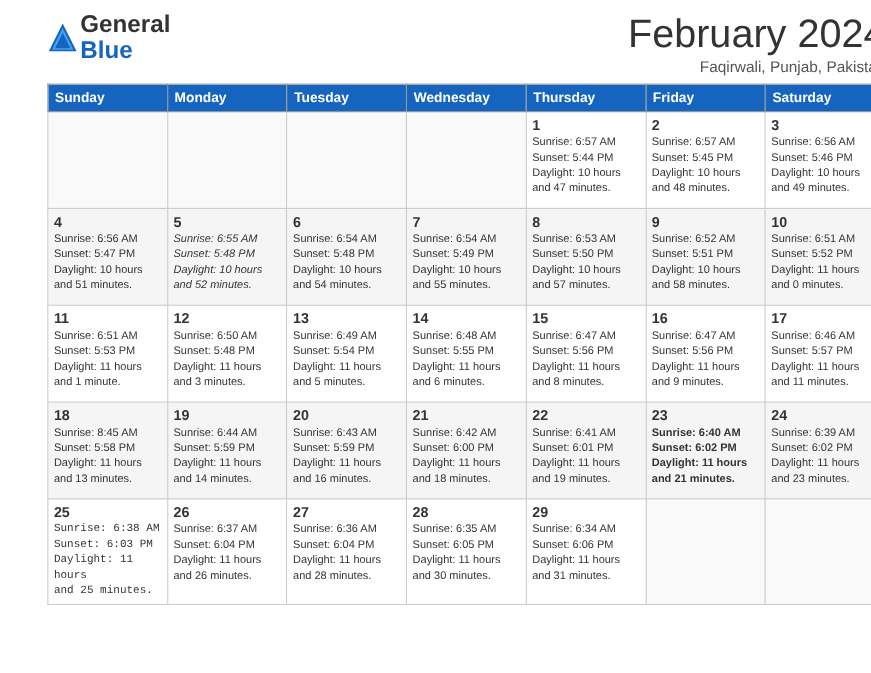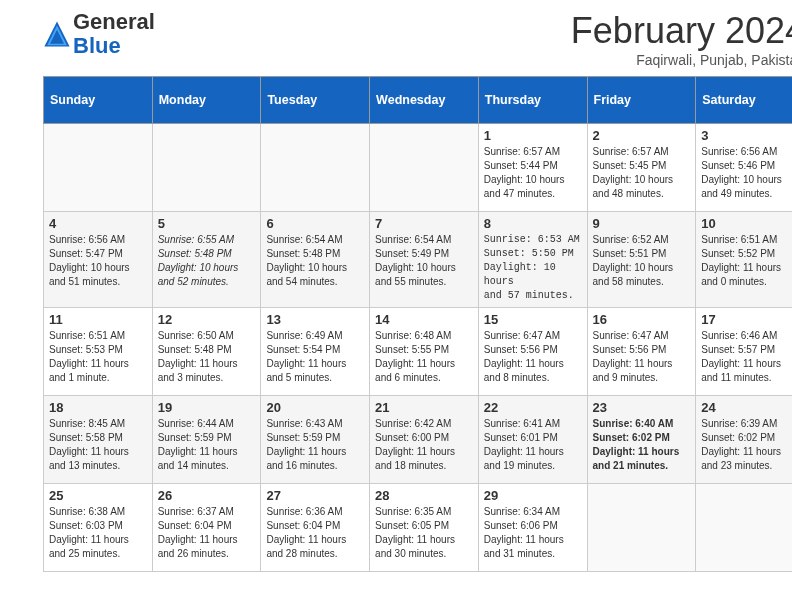--- a/index.html
+++ b/index.html
@@ -54,21 +54,21 @@
     }
     .calendar {
       width: 100%;
       border-collapse: collapse;
       table-layout: fixed;
     }
     .calendar th {
       background-color: #1565c0;
       color: #fff;
       text-align: left;
-      padding: 16px 6px;
+      padding: 5px 6px;
       font-size: 12.5px;
       font-weight: bold;
       border: 1px solid #999;
     }
     .calendar td {
       border: 1px solid #ccc;
       vertical-align: top;
       padding: 4px 5px;
       height: 88px;
       font-size: 10.5px;
@@ -181,21 +181,21 @@
           </td>
           <td>
             <div class="day-number">7</div>
             <div class="day-info" style="white-space: pre-line;">Sunrise: 6:54 AM
 Sunset: 5:49 PM
 Daylight: 10 hours
 and 55 minutes.</div>
           </td>
           <td>
             <div class="day-number">8</div>
-            <div class="day-info" style="white-space: pre-line; font-family: Liberation Mono, monospace;">Sunrise: 6:53 AM
+            <div class="day-info" style="white-space: pre-line;">Sunrise: 6:53 AM
 Sunset: 5:50 PM
 Daylight: 10 hours
 and 57 minutes.</div>
           </td>
           <td>
             <div class="day-number">9</div>
             <div class="day-info" style="white-space: pre-line;">Sunrise: 6:52 AM
 Sunset: 5:51 PM
 Daylight: 10 hours
 and 58 minutes.</div>
@@ -306,21 +306,21 @@
             <div class="day-number">24</div>
             <div class="day-info" style="white-space: pre-line;">Sunrise: 6:39 AM
 Sunset: 6:02 PM
 Daylight: 11 hours
 and 23 minutes.</div>
           </td>
         </tr>
         <tr>
           <td>
             <div class="day-number">25</div>
-            <div class="day-info" style="white-space: pre-line;">Sunrise: 6:38 AM
+            <div class="day-info" style="white-space: pre-line; font-family: Liberation Mono, monospace;">Sunrise: 6:38 AM
 Sunset: 6:03 PM
 Daylight: 11 hours
 and 25 minutes.</div>
           </td>
           <td>
             <div class="day-number">26</div>
             <div class="day-info" style="white-space: pre-line;">Sunrise: 6:37 AM
 Sunset: 6:04 PM
 Daylight: 11 hours
 and 26 minutes.</div>

